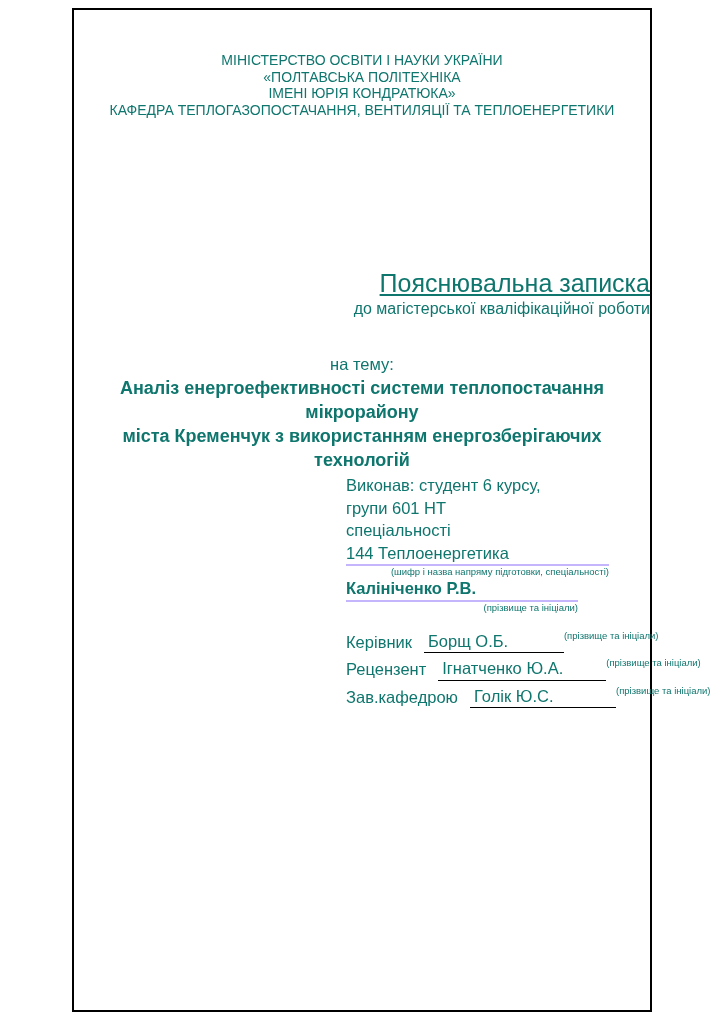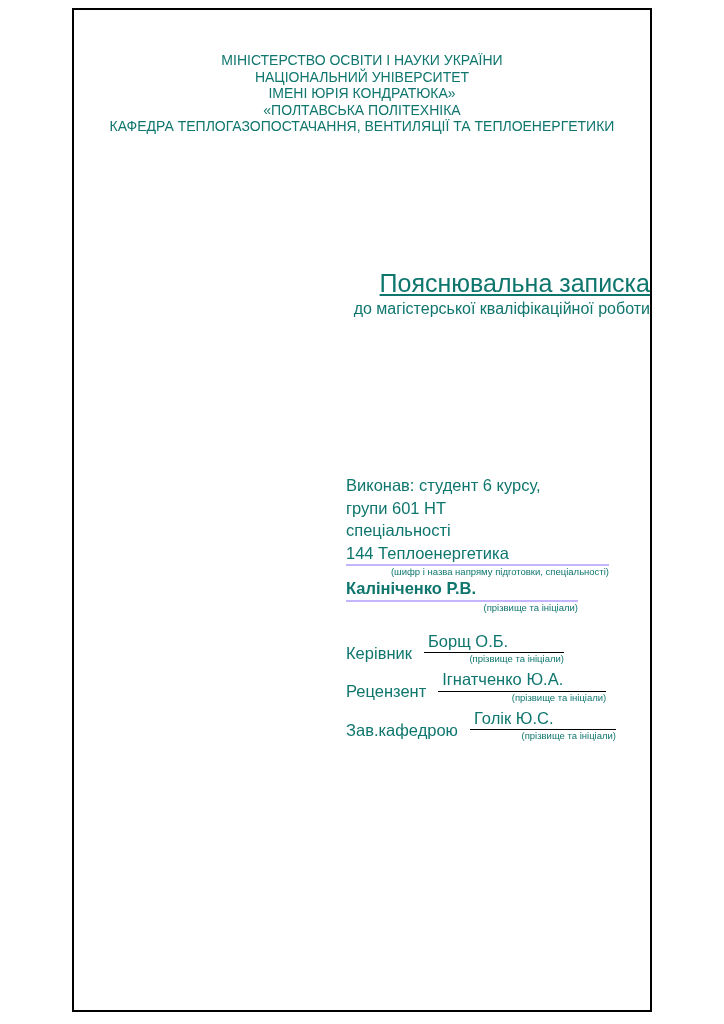--- a/index.html
+++ b/index.html
@@ -88,21 +88,21 @@
     text-align: right;
   }
   .caption.specialty-cap { width: 263px; }
   .caption.name-cap { width: 232px; }
   .signatures { margin-top: 17px; }
   .sig { margin-bottom: 4px; }
   .sig-row { white-space: nowrap; }
   .sig-role { display: inline-block; text-align: right; }
   .sig-col {
     display: inline-flex;
-    flex-direction: column;
+    flex-direction: row;
     vertical-align: bottom;
     margin-left: 12px;
   }
   .sig-name {
     border-bottom: 1px solid #000000;
     padding: 0 2px 0 4px;
     box-sizing: border-box;
   }
   .sig-col.w1 .sig-name { min-width: 140px; }
   .sig-col.w2 .sig-name { min-width: 168px; }
@@ -117,31 +117,35 @@
   }
 </style>
 </head>
 <body>
 
 <div class="page">
   <div class="frame">
 
     <div class="inst-header">
       <div>МІНІСТЕРСТВО ОСВІТИ І НАУКИ УКРАЇНИ</div>
-      <div>НАЦІОНАЛЬНИЙ УНІВЕРСИТЕТ</div>
+      <div>«ПОЛТАВСЬКА ПОЛІТЕХНІКА</div>
       <div>ІМЕНІ ЮРІЯ КОНДРАТЮКА»</div>
-      <div>«ПОЛТАВСЬКА ПОЛІТЕХНІКА</div>
       <div>КАФЕДРА ТЕПЛОГАЗОПОСТАЧАННЯ, ВЕНТИЛЯЦІЇ ТА ТЕПЛОЕНЕРГЕТИКИ</div>
     </div>
 
     <div class="title-block">
       <div class="doc-title">Пояснювальна записка</div>
       <div class="doc-subtitle">до магістерської кваліфікаційної роботи</div>
     </div>
 
+    <div class="topic-block">
+      <div class="topic-label">на тему:</div>
+      <div class="topic-title">Аналіз енергоефективності системи теплопостачання мікрорайону</div>
+      <div class="topic-title">міста Кременчук з використанням енергозберігаючих технологій</div>
+    </div>
 
     <div class="executor">
       <div>Виконав: студент 6 курсу,</div>
       <div>групи 601 НТ</div>
       <div>спеціальності</div>
       <div class="fill specialty"><span>144 Теплоенергетика</span></div>
       <div class="caption specialty-cap">(шифр і назва напряму підготовки, спеціальності)</div>
       <div class="fill name"><span>Калініченко Р.В.</span></div>
       <div class="caption name-cap">(прізвище та ініціали)</div>
 

